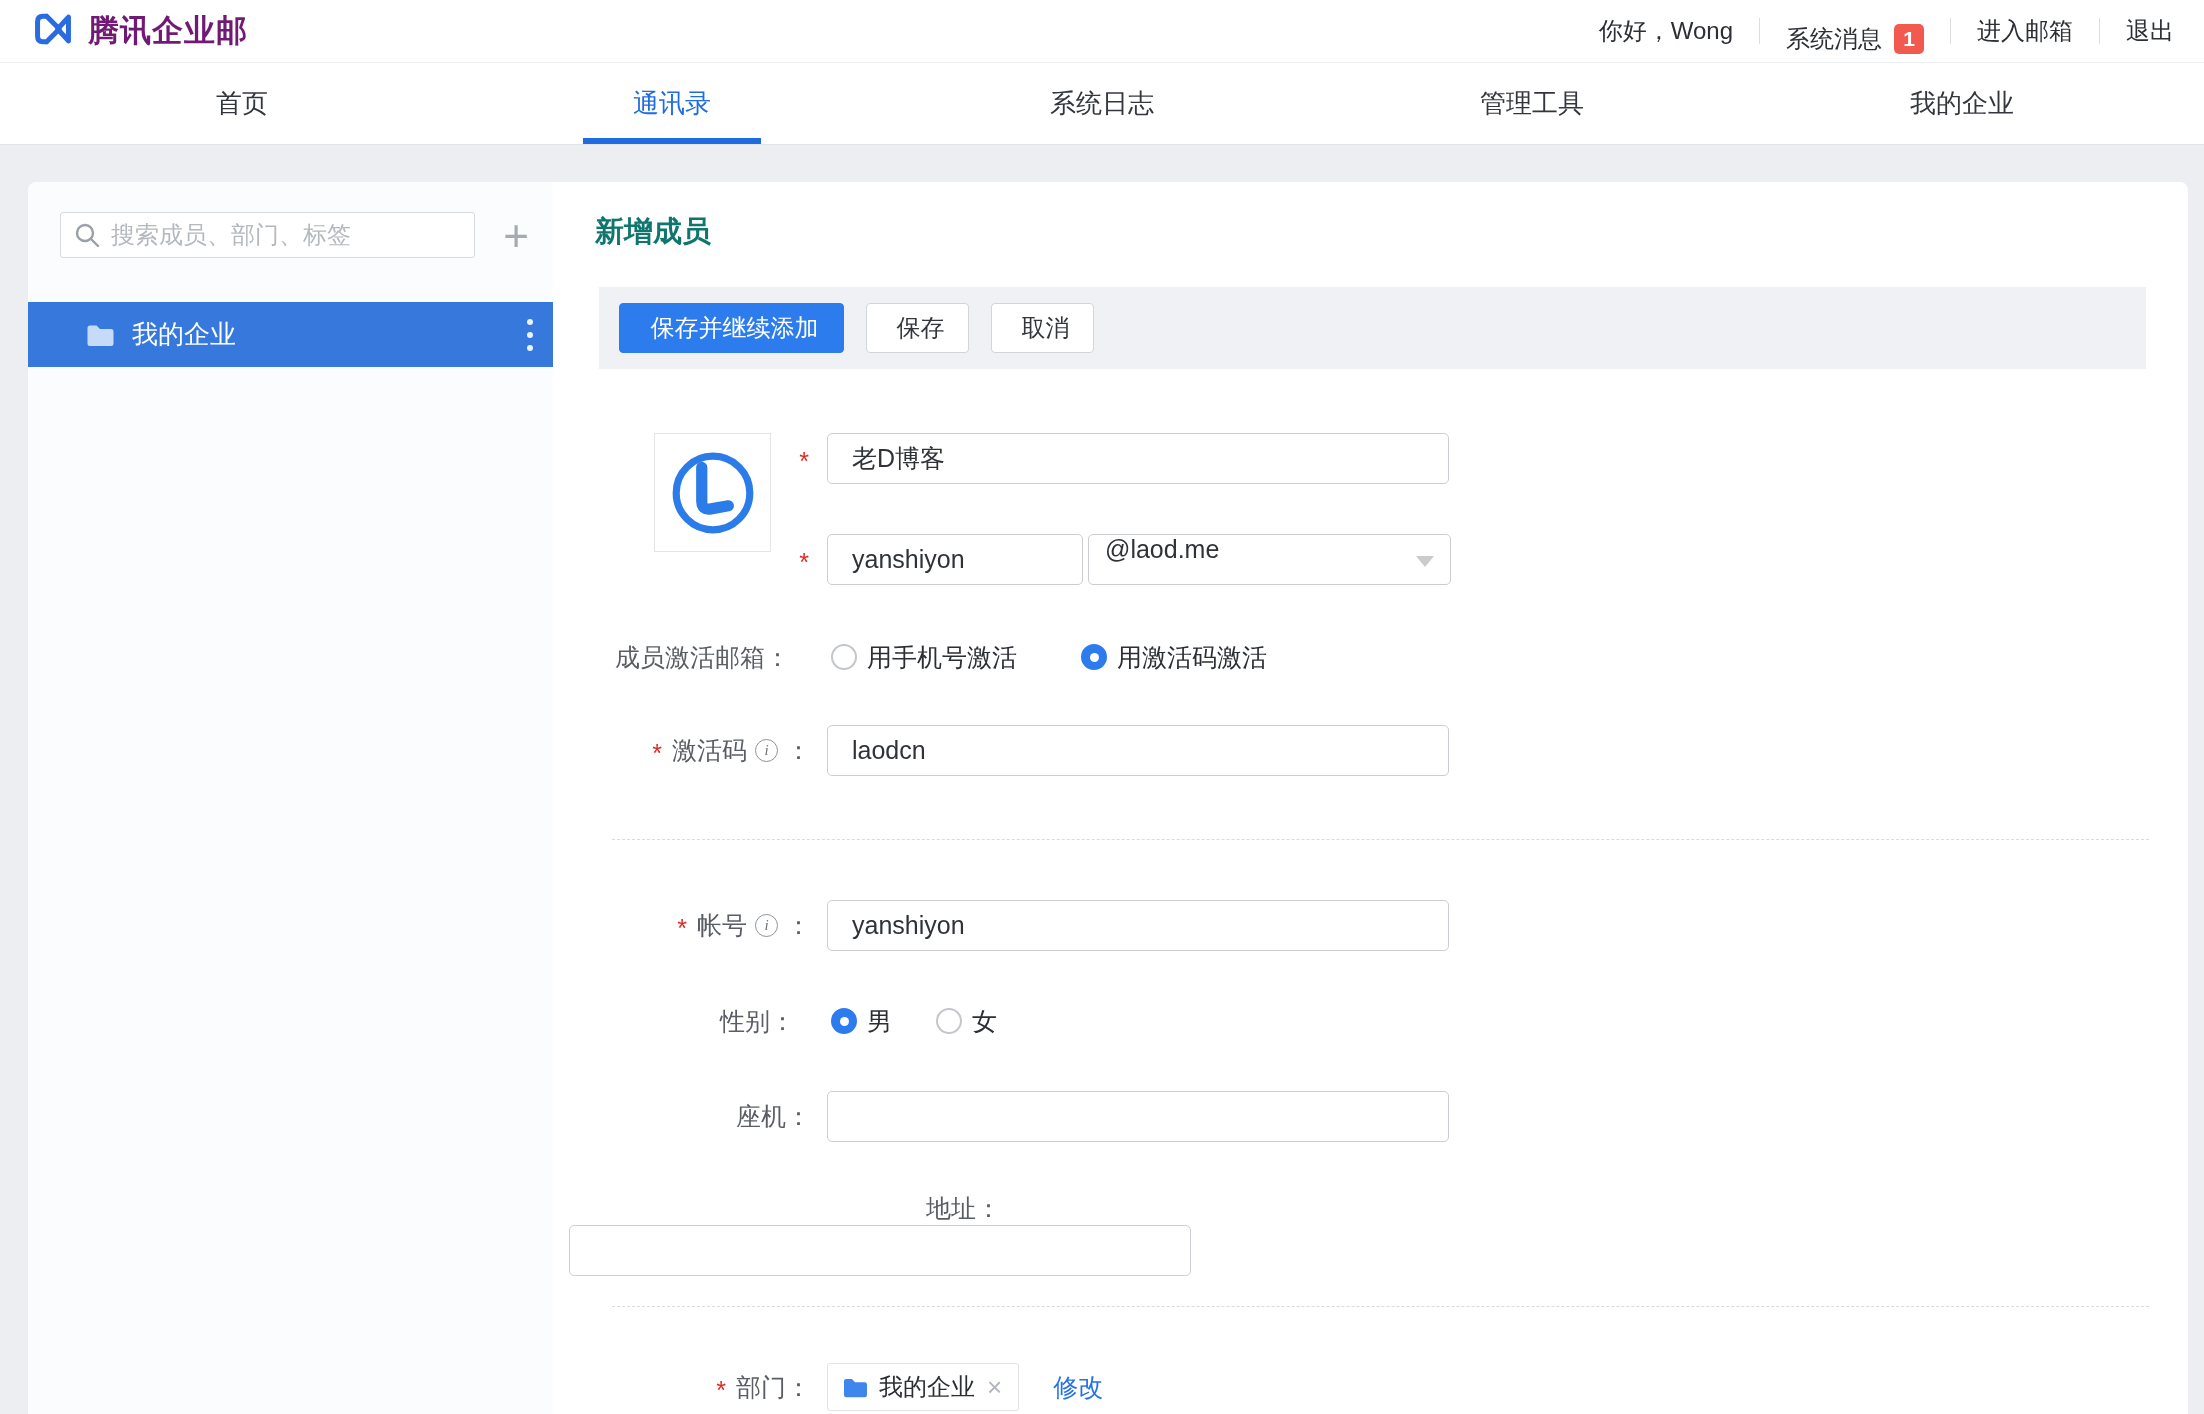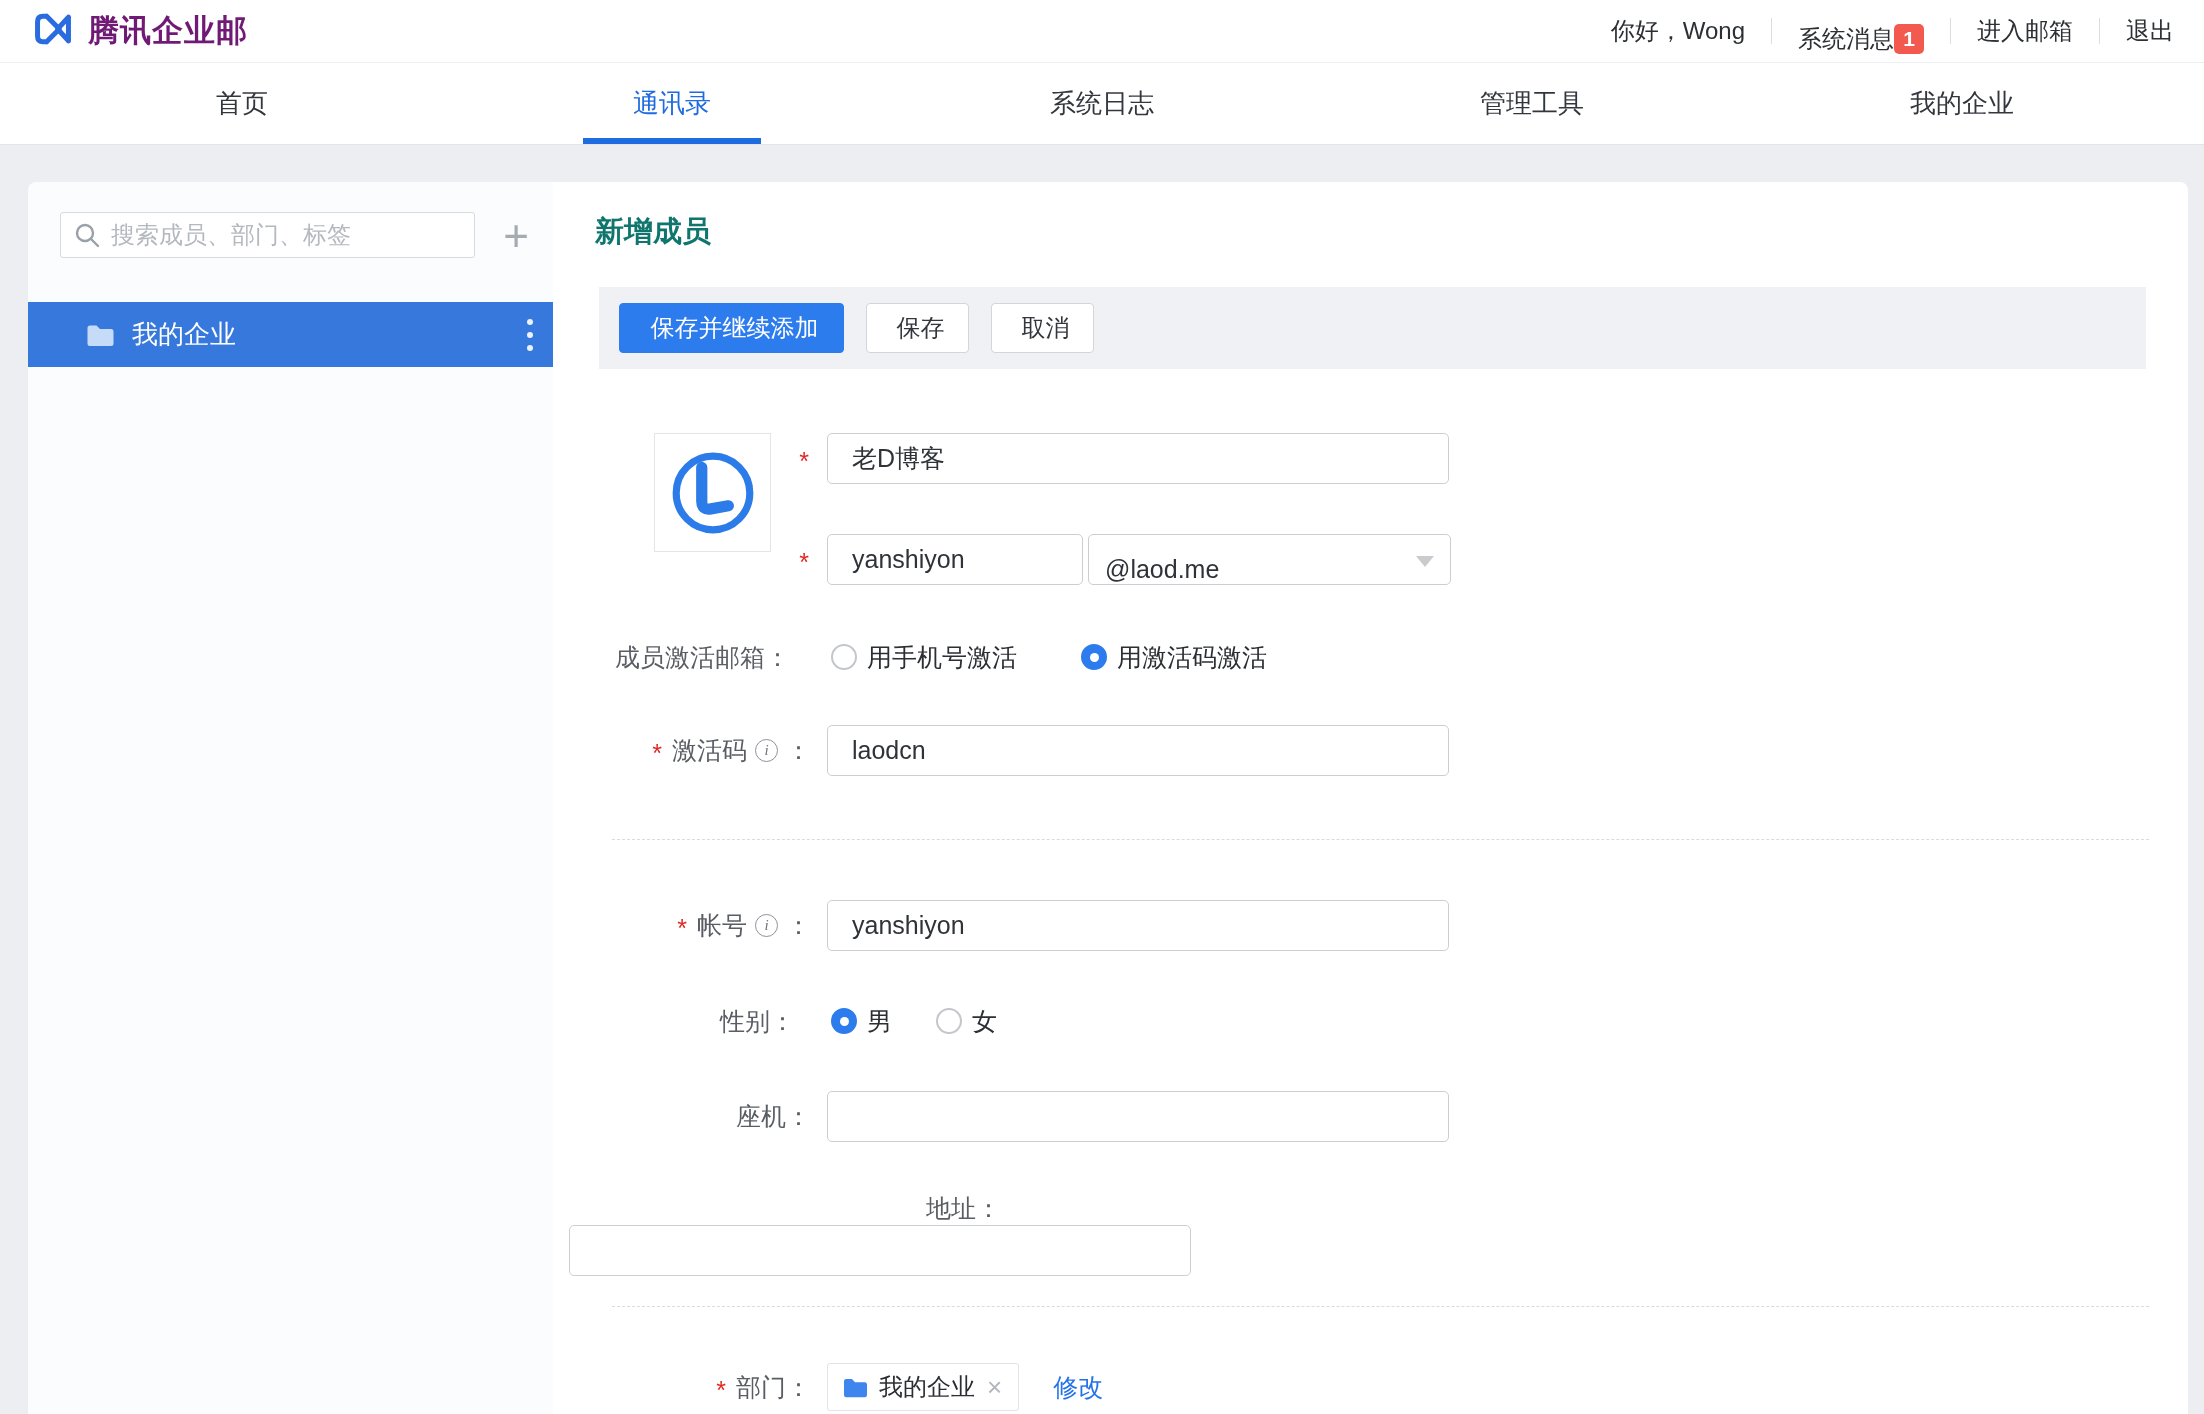--- a/index.html
+++ b/index.html
@@ -11,21 +11,21 @@
   }
   
   .topbar {
     position:absolute; left:0; top:0; width:2204px; height:62px; background:#fff;
     display:flex; align-items:center; justify-content:space-between; padding:0 30px;
   }
   .brand { display:flex; align-items:center; gap:12px; }
   .brand-name { font-size:31px; font-weight:700; color:#701a75; letter-spacing:1px; }
   .topbar-right { display:flex; align-items:center; gap:26px; font-size:24px; color:#2c2f33; }
   .sep { width:1px; height:26px; background:#dcdde0; }
-  .msg-wrap { display:flex; align-items:center; cursor:pointer;margin-top:15px; }
+  .msg-wrap { display:flex; align-items:center; gap:12px; cursor:pointer;margin-top:15px; }
   .badge {
     min-width:30px; height:30px; padding:0 6px; background:#f25a50; color:#fff;
     font-size:21px; font-weight:700; border-radius:5px;
     display:flex; align-items:center; justify-content:center;
   }
   
   .navrow {
     position:absolute; left:0; top:62px; width:2204px; height:83px; background:#fff;
     border-top:1px solid #eceff2; border-bottom:1px solid #e2e4e8;
   }
@@ -94,21 +94,21 @@
   }
   .req { color:#dd2b26; font-size:25px; margin-right:2px; line-height:1; padding-top:6px; }
   .tinput {
     margin-left:16px; width:622px; height:51px; border:1px solid #ccced3; border-radius:5px;
     font-size:25px; color:#2f3338; padding:0 24px; outline:none; background:#fff;
     font-family:"Liberation Sans","DejaVu Sans",sans-serif;
   }
   .tinput-short { width:256px; }
   .select-box {
     position:relative; margin-left:5px; width:363px; height:51px; border:1px solid #ccced3;
-    border-radius:5px; background:#fff; display:flex; align-items:flex-end; padding:0 16px;
+    border-radius:5px; background:#fff; display:flex; align-items:flex-start; padding:0 16px;
     font-size:25px; color:#2f3338; cursor:pointer;
   }
   .select-arrow {
     position:absolute; right:16px; top:50%; margin-top:-4px;
     width:0; height:0; border-left:9px solid transparent; border-right:9px solid transparent;
     border-top:11px solid #c9cbcf;
   }
   .radio { display:flex; align-items:center; gap:10px; cursor:pointer; font-size:25px; color:#2b2e33; }
   .rdot {
     width:26px; height:26px; border-radius:50%; border:2px solid #c3c6cb; background:#fff;

